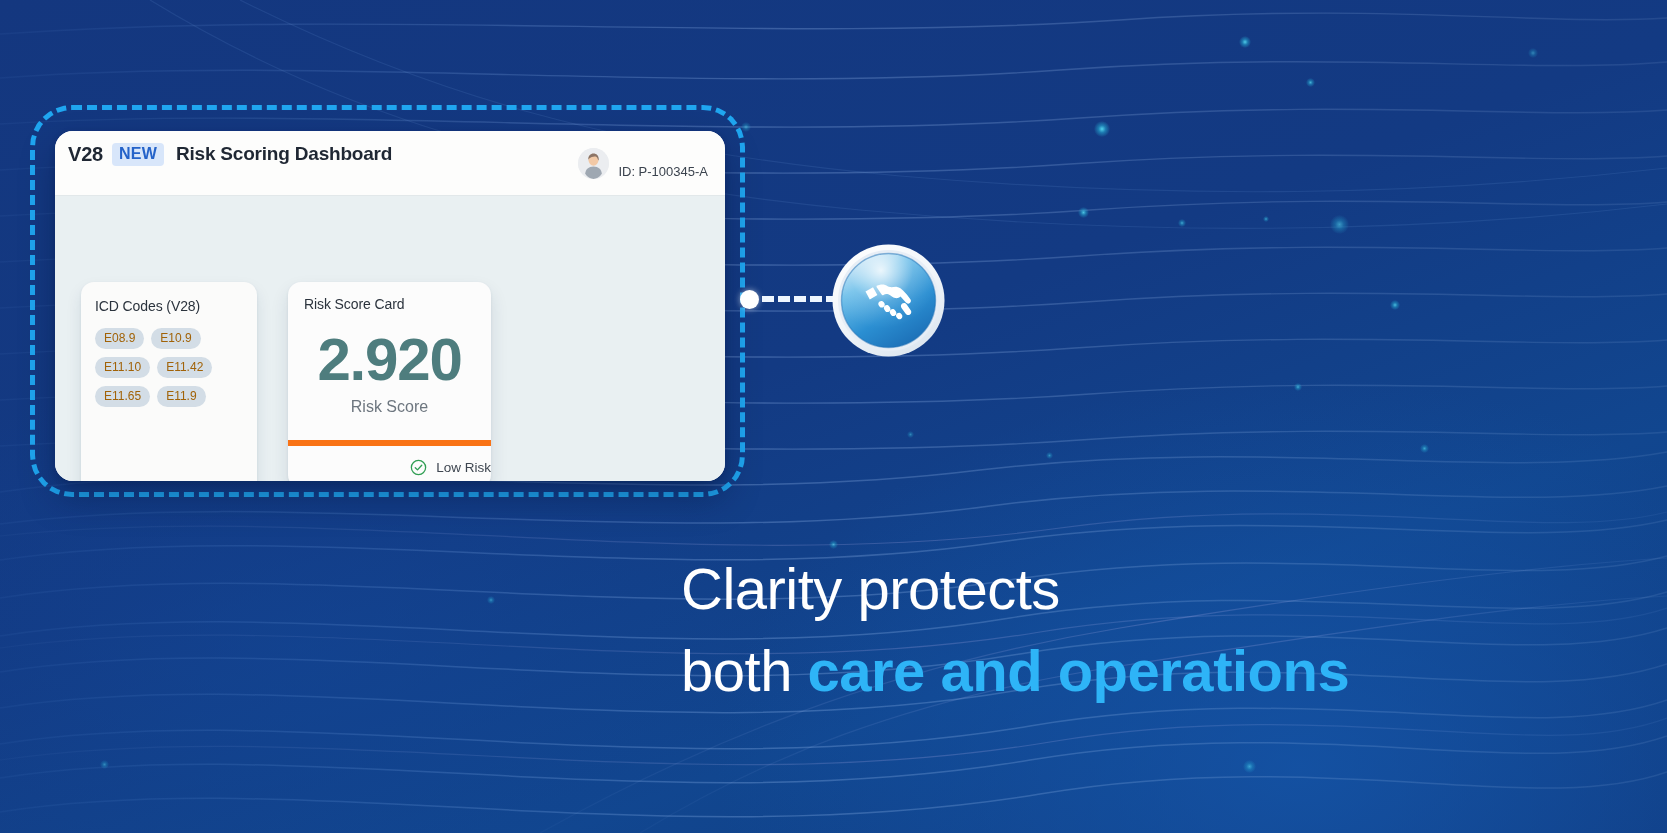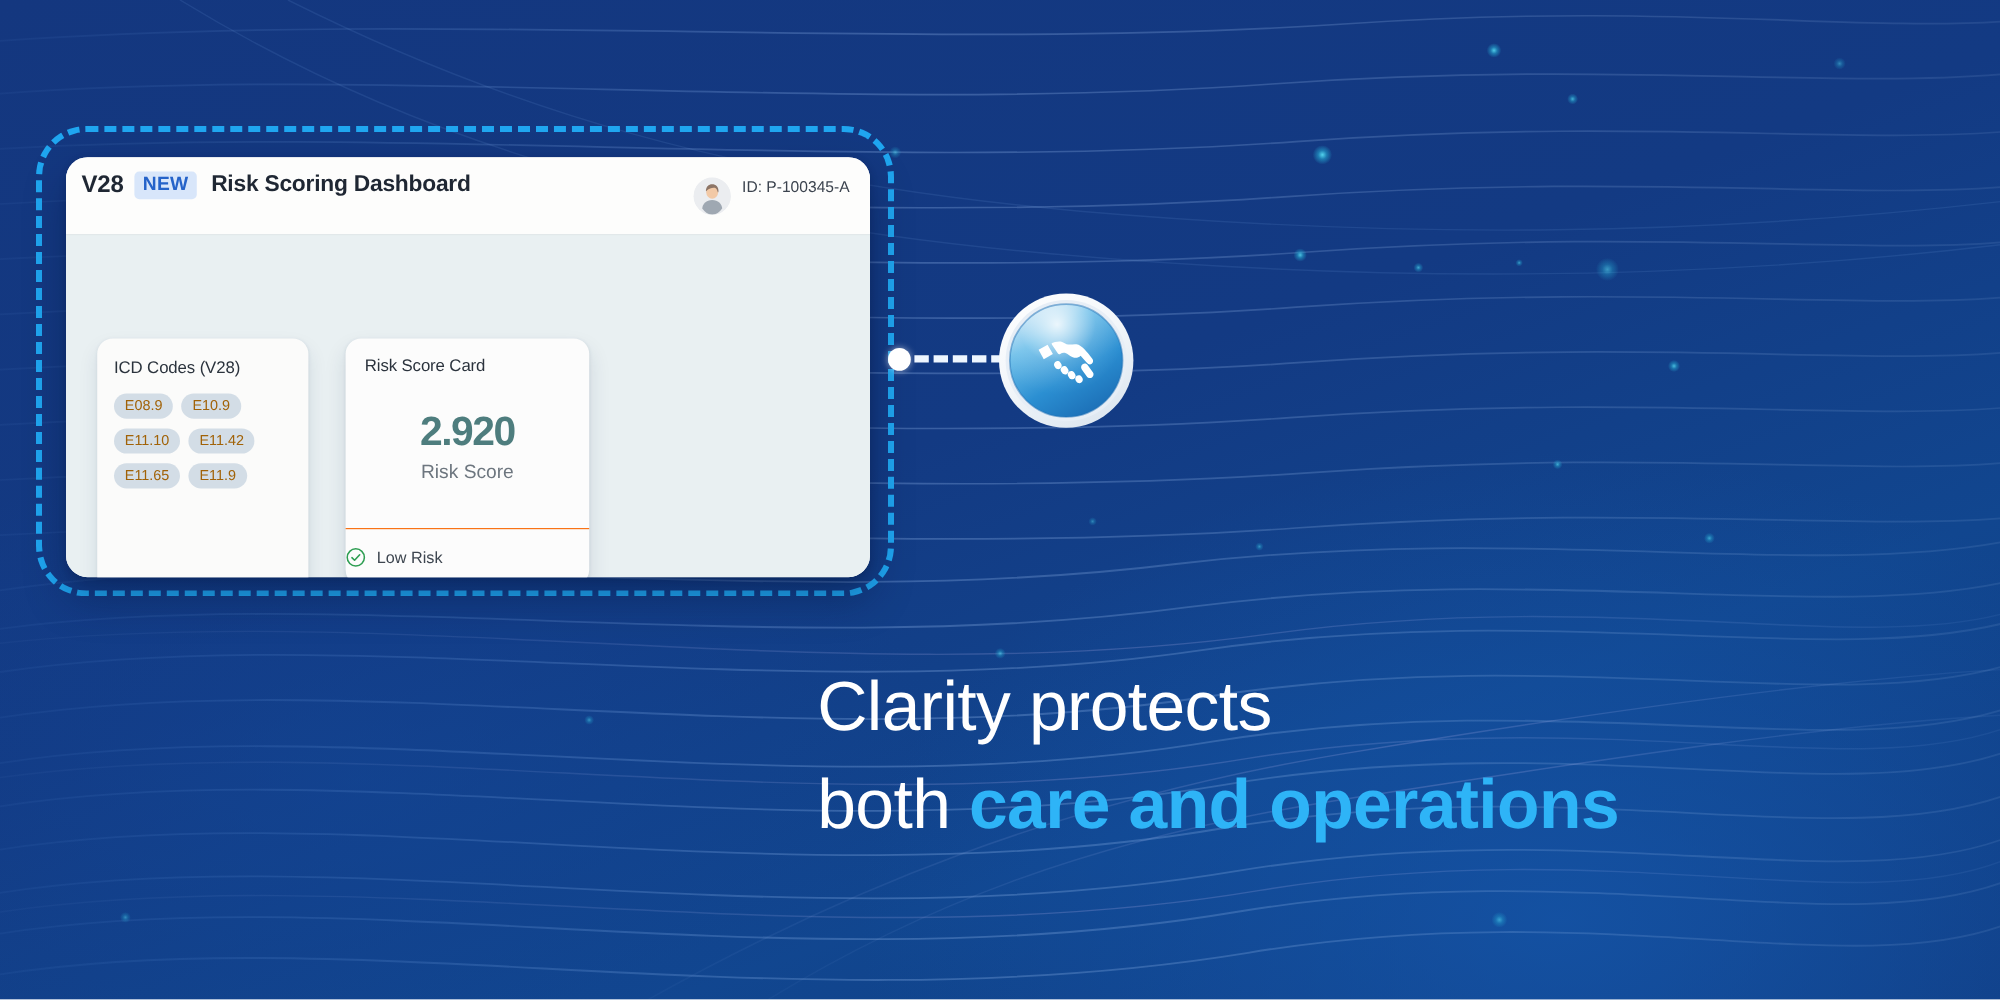--- a/index.html
+++ b/index.html
@@ -100,21 +100,21 @@
     margin-left: 3px;
   }
   .subtitle {
     margin-top: 4px;
     font-size: 12.5px;
     color: #6e7883;
   }
   .patient {
     position: absolute;
     right: 17px; top: 17px;
-    display: flex; align-items: flex-start; gap: 9px;
+    display: flex; align-items: flex-end; gap: 9px;
   }
   .avatar {
     width: 31px; height: 31px; border-radius: 50%;
     background: #ebedf0;
     overflow: hidden;
     position: relative;
     flex: none;
   }
   .pid { font-size: 13px; color: #3b434e; white-space: nowrap; }
 
@@ -169,33 +169,33 @@
     font-size: 14px; color: #2b333d;
     letter-spacing: -0.1px;
   }
   .risk-mid {
     flex: 1;
     display: flex; flex-direction: column;
     align-items: center; justify-content: center;
     padding-bottom: 6px;
   }
   .risk-value {
-    font-size: 34px; font-weight: bold;
+    font-size: 60px; font-weight: bold;
     color: #4e7d7e;
     letter-spacing: -1.2px;
     line-height: 1;
   }
   .risk-label {
     margin-top: 8px;
     font-size: 16px; color: #6d767f;
   }
   .risk-foot {
     height: 48px;
-    border-top: 1px solid #f97316;
-    display: flex; align-items: center; justify-content: flex-start;
+    border-top: 6px solid #f97316;
+    display: flex; align-items: center; justify-content: flex-end;
     gap: 9px;
   }
   .risk-foot-text { font-size: 13.5px; color: #3e4650; }
 
   
   .badge-wrap {
     position: absolute;
     left: 831px; top: 243px;
     width: 115px; height: 115px;
   }

